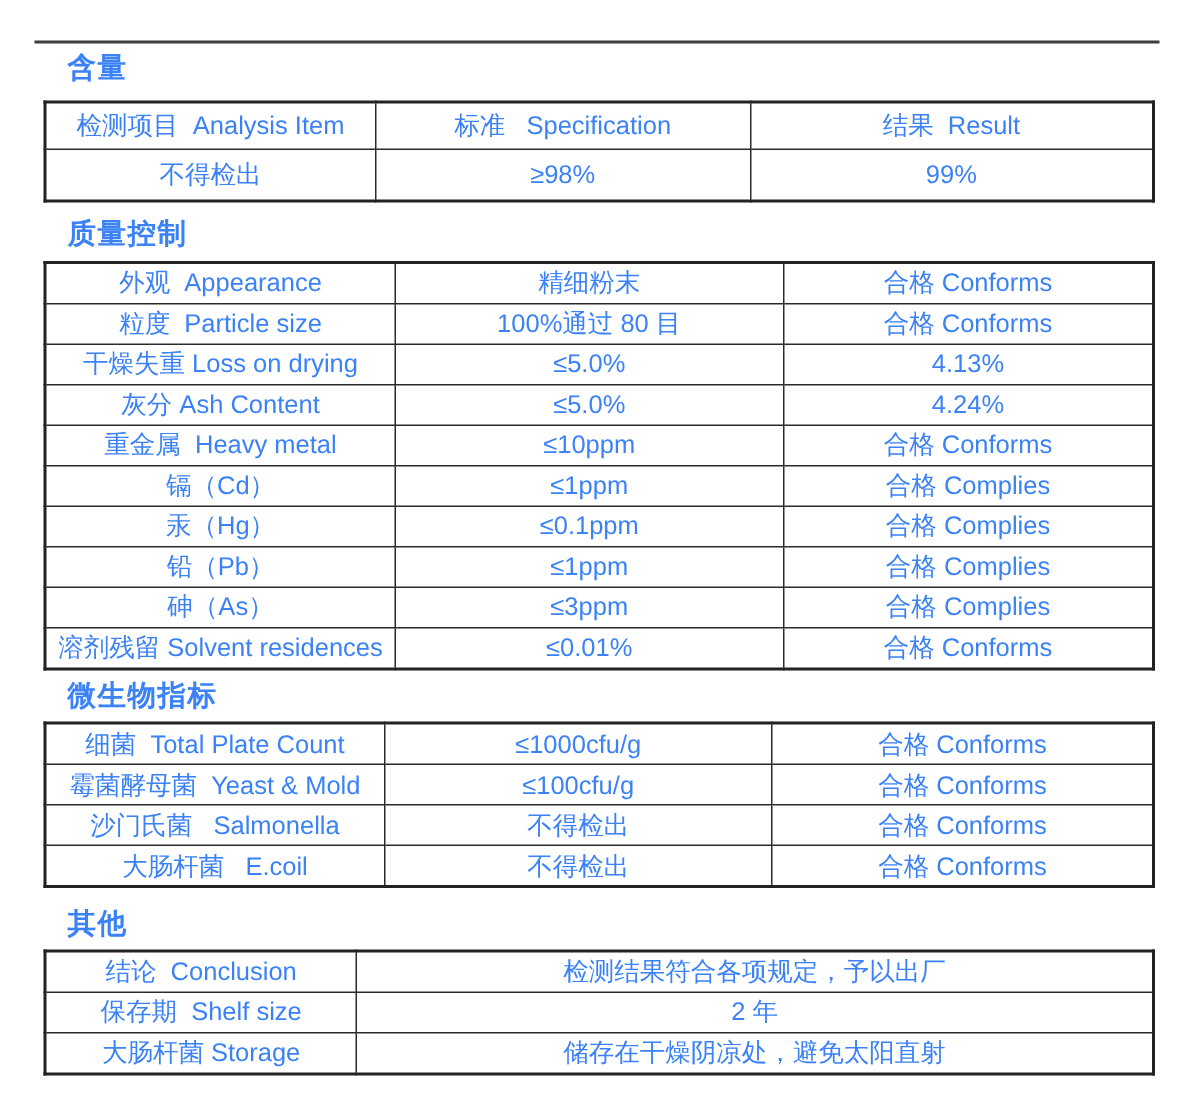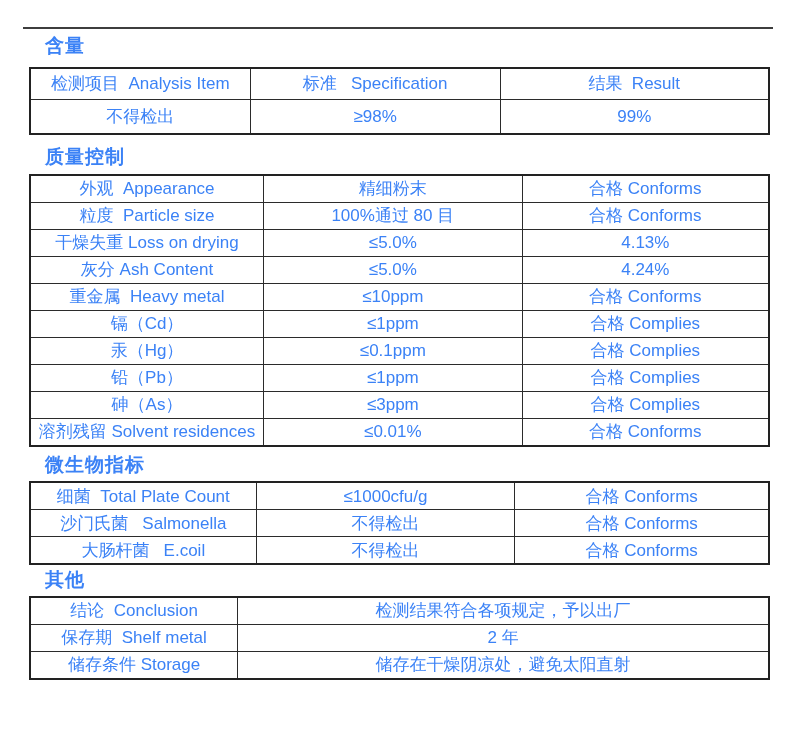--- a/index.html
+++ b/index.html
@@ -24,21 +24,21 @@
   .section-title {
     font-size: 19px;
     font-weight: bold;
     line-height: 1.2;
     margin: 0 0 0 45px;
     letter-spacing: 1px;
   }
   .t-content  { margin-top: 6px; }
   .t-quality  { margin-top: 11px; }
   .t-micro    { margin-top: 7px; }
-  .t-other    { margin-top: 4px; }
+  .t-other    { margin-top: 14px; }
 
   table.coa {
     border-collapse: collapse;
     table-layout: fixed;
     width: 741px;
     margin-left: 29px;
     border: 2px solid #222222;
     padding-left: 11px;
   }
   .tbl-content { margin-top: 9px; }
@@ -177,20 +177,25 @@
         <col class="c2">
         <col class="c3">
       </colgroup>
     <tbody>
         <tr>
       <td>细菌  Total Plate Count</td>
       <td>≤1000cfu/g</td>
       <td>合格 Conforms</td>
     </tr>
     <tr>
+      <td>霉菌酵母菌  Yeast &amp; Mold</td>
+      <td>≤100cfu/g</td>
+      <td>合格 Conforms</td>
+    </tr>
+    <tr>
       <td>沙门氏菌   Salmonella</td>
       <td>不得检出</td>
       <td>合格 Conforms</td>
     </tr>
     <tr>
       <td>大肠杆菌   E.coil</td>
       <td>不得检出</td>
       <td>合格 Conforms</td>
     </tr>
   </tbody>
@@ -202,23 +207,23 @@
     <colgroup>
         <col class="c1">
         <col class="c2">
       </colgroup>
     <tbody>
         <tr>
       <td>结论  Conclusion</td>
       <td>检测结果符合各项规定，予以出厂</td>
     </tr>
     <tr>
-      <td>保存期  Shelf metal</td>
+      <td>保存期  Shelf size</td>
       <td>2 年</td>
     </tr>
     <tr>
-      <td>储存条件 Storage</td>
+      <td>大肠杆菌 Storage</td>
       <td>储存在干燥阴凉处，避免太阳直射</td>
     </tr>
   </tbody>
     </table>
 
 </div>
 
 </body></html>

